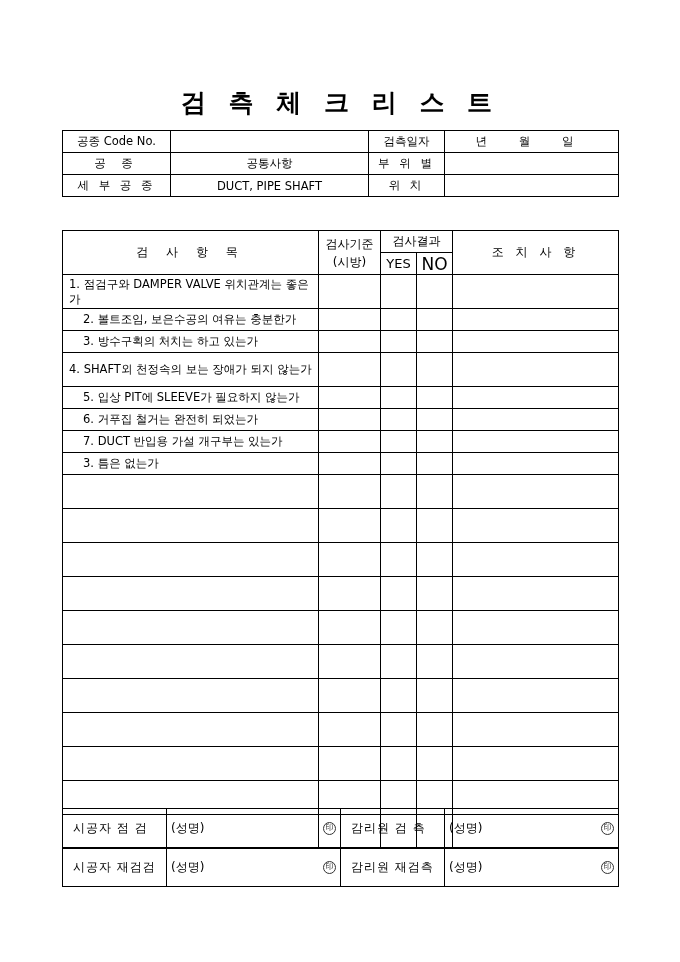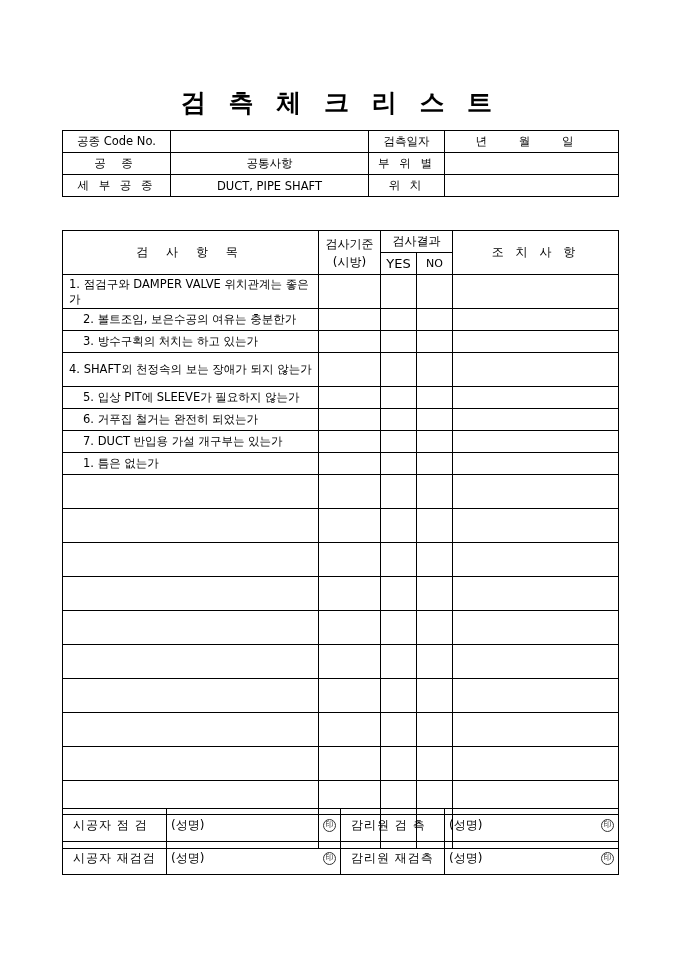--- a/index.html
+++ b/index.html
@@ -76,21 +76,21 @@
   .main-table td.item2 { padding-left: 6px; line-height: 1.25; height: 34px; }
   .head-main { letter-spacing: 7px; margin-left: 45px; }
 
   
   .sign-table {
     position: absolute;
     top: 808px;
     left: 62px;
     width: 556px;
   }
-  .sign-table td { height: 33px; font-size: 12px; }
+  .sign-table td { height: 39px; font-size: 12px; }
   .sign-label { padding-left: 10px; letter-spacing: 1px; }
   .seal-glyph {
     display: inline-block;
     border: 1px solid #333;
     border-radius: 50%;
     width: 11px;
     height: 11px;
     line-height: 10px;
     text-align: center;
     font-size: 8px;
@@ -146,21 +146,21 @@
         <td class="hdr head-main" rowspan="2">검  사  항  목</td>
         <td class="hdr" rowspan="2" style="line-height:1.5;">
           <div>검사기준</div>
           <div>(시방)</div>
         </td>
         <td class="hdr" colspan="2">검사결과</td>
         <td class="hdr" rowspan="2" style="letter-spacing:4px;text-align:center;">조  치  사  항</td>
       </tr>
       <tr>
         <td class="hdr" style="font-size:13px;">YES</td>
-        <td class="hdr" style="font-size:11px;">NO</td>
+        <td class="hdr" style="font-size:17px;">NO</td>
       </tr>
     <tr>
           <td class="item2 l">1. 점검구와 DAMPER VALVE 위치관계는 좋은가</td>
           <td class="c"></td>
           <td class="c"></td>
           <td class="c"></td>
           <td class="l"></td>
         </tr>
         <tr>
           <td class="item l">2. 볼트조임, 보은수공의 여유는 충분한가</td>
@@ -198,21 +198,21 @@
           <td class="l"></td>
         </tr>
         <tr>
           <td class="item l">7. DUCT 반입용 가설 개구부는 있는가</td>
           <td class="c"></td>
           <td class="c"></td>
           <td class="c"></td>
           <td class="l"></td>
         </tr>
         <tr>
-          <td class="item l">1. 틈은 없는가</td>
+          <td class="item l">3. 틈은 없는가</td>
           <td class="c"></td>
           <td class="c"></td>
           <td class="c"></td>
           <td class="l"></td>
         </tr>
         <tr>
           <td class="item2 l"></td>
           <td class="c"></td>
           <td class="c"></td>
           <td class="c"></td>

